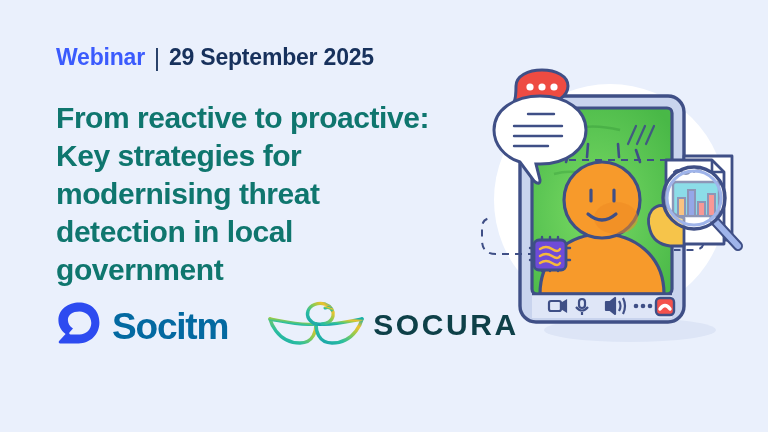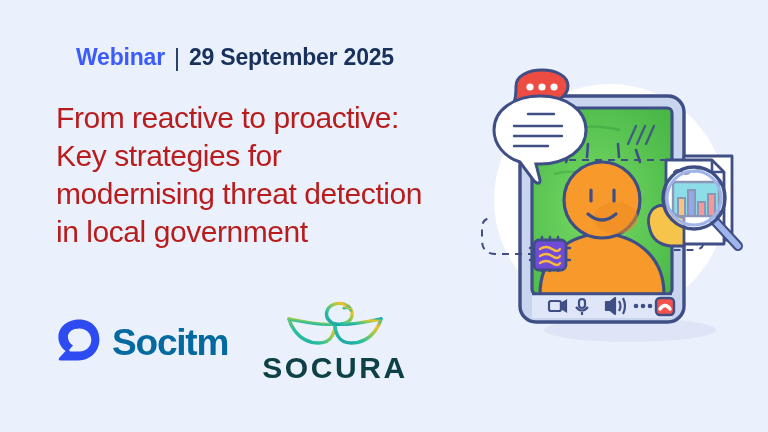--- a/index.html
+++ b/index.html
@@ -27,44 +27,43 @@
     left: 56px;
     top: 44px;
     width: 400px;
   }
   .eyebrow {
     display: flex;
     align-items: baseline;
     font-size: 23px;
     line-height: 1.2;
     white-space: nowrap;
-    margin-left: 20px;
   }
   .eyebrow-label {
     color: #3b5bfd;
     font-weight: bold;
     letter-spacing: -0.2px;
   }
   .eyebrow-sep {
     color: #17315c;
     font-weight: 400;
     margin: 0 9px;
     position: relative;
     top: 1px;
   }
   .eyebrow-date {
     color: #17315c;
     font-weight: 700;
     letter-spacing: -0.2px;
   }
   .headline {
     margin-top: 27px;
-    color: #b91c1c;
+    color: #0f766e;
     font-size: 30px;
-    font-weight: normal;
+    font-weight: bold;
     line-height: 1.27;
     letter-spacing: -0.45px;
     width: 390px;
   }
 
   
   .logos {
     position: absolute;
     left: 56px;
     top: 300px;
@@ -81,21 +80,21 @@
     color: #0369a1;
     font-size: 37px;
     font-weight: bold;
     letter-spacing: -1.2px;
     line-height: 1;
     position: relative;
     top: 1px;
   }
   .logo-socura {
     display: flex;
-    flex-direction: column;
+    flex-direction: row;
     align-items: center;
     gap: 3px;
   }
   .socura-word {
     color: #0e4048;
     font-size: 30px;
     font-weight: bold;
     letter-spacing: 2.6px;
     line-height: 1;
   }

